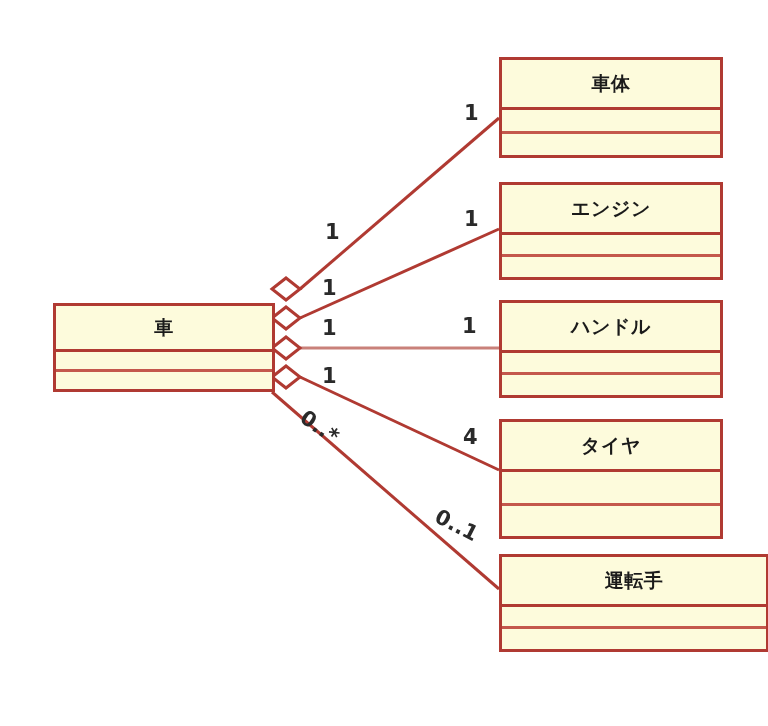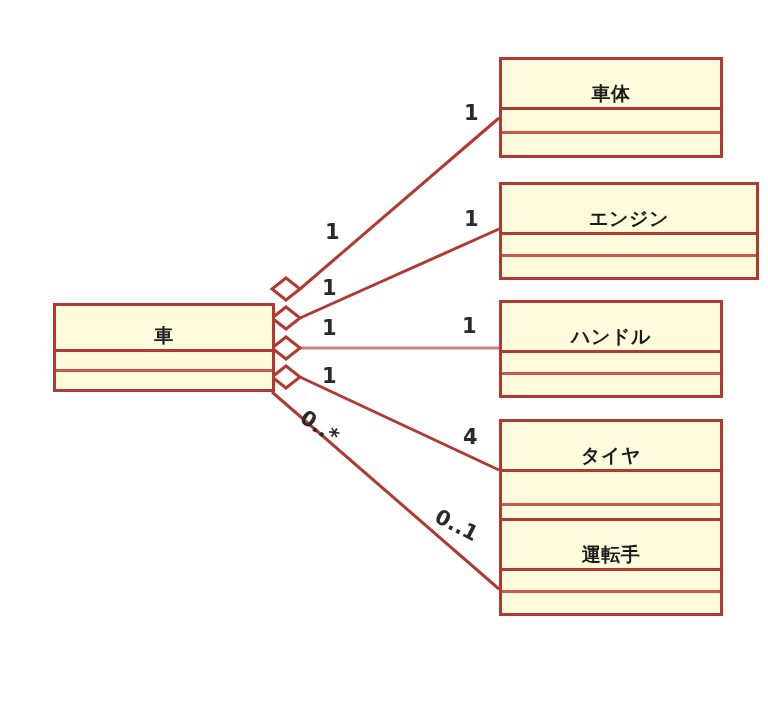--- a/index.html
+++ b/index.html
@@ -34,21 +34,21 @@
     box-sizing: border-box;
     background: #FDFBDC;
     border: 3px solid #B03A32;
     display: flex;
     flex-direction: column;
   }
   .uml-name-compartment {
     flex: 0 0 auto;
     height: 46px;
     display: flex;
-    align-items: flex-end;
+    align-items: center;
     justify-content: center;
     border-bottom: 3px solid #B03A32;
     box-sizing: border-box;
   }
   .uml-name-compartment.tall {
     height: 50px;
   }
   .uml-attr-compartment {
     flex: 1 1 auto;
     border-bottom: 3px solid #C4584C;
@@ -129,21 +129,21 @@
   </div>
 
   <div class="uml-class" style="left:499px; top:57px; width:224px; height:101px;">
     <div class="uml-name-compartment tall">
       <span class="uml-class-name">車体</span>
     </div>
     <div class="uml-attr-compartment"></div>
     <div class="uml-op-compartment"></div>
   </div>
 
-  <div class="uml-class" style="left:499px; top:182px; width:260px; height:98px;">
+  <div class="uml-class" style="left:499px; top:182px; width:224px; height:98px;">
     <div class="uml-name-compartment tall">
       <span class="uml-class-name">エンジン</span>
     </div>
     <div class="uml-attr-compartment"></div>
     <div class="uml-op-compartment"></div>
   </div>
 
   <div class="uml-class" style="left:499px; top:300px; width:224px; height:98px;">
     <div class="uml-name-compartment tall">
       <span class="uml-class-name">ハンドル</span>
@@ -153,21 +153,21 @@
   </div>
 
   <div class="uml-class" style="left:499px; top:419px; width:224px; height:120px;">
     <div class="uml-name-compartment tall">
       <span class="uml-class-name">タイヤ</span>
     </div>
     <div class="uml-attr-compartment"></div>
     <div class="uml-op-compartment"></div>
   </div>
 
-  <div class="uml-class" style="left:499px; top:518px; width:224px; height:98px;">
+  <div class="uml-class" style="left:499px; top:554px; width:270px; height:98px;">
     <div class="uml-name-compartment tall">
       <span class="uml-class-name">運転手</span>
     </div>
     <div class="uml-attr-compartment"></div>
     <div class="uml-op-compartment"></div>
   </div>
 
   <span class="mult-label" style="left:325px; top:222px;">1</span>
   <span class="mult-label" style="left:322px; top:278px;">1</span>
   <span class="mult-label" style="left:322px; top:318px;">1</span>

